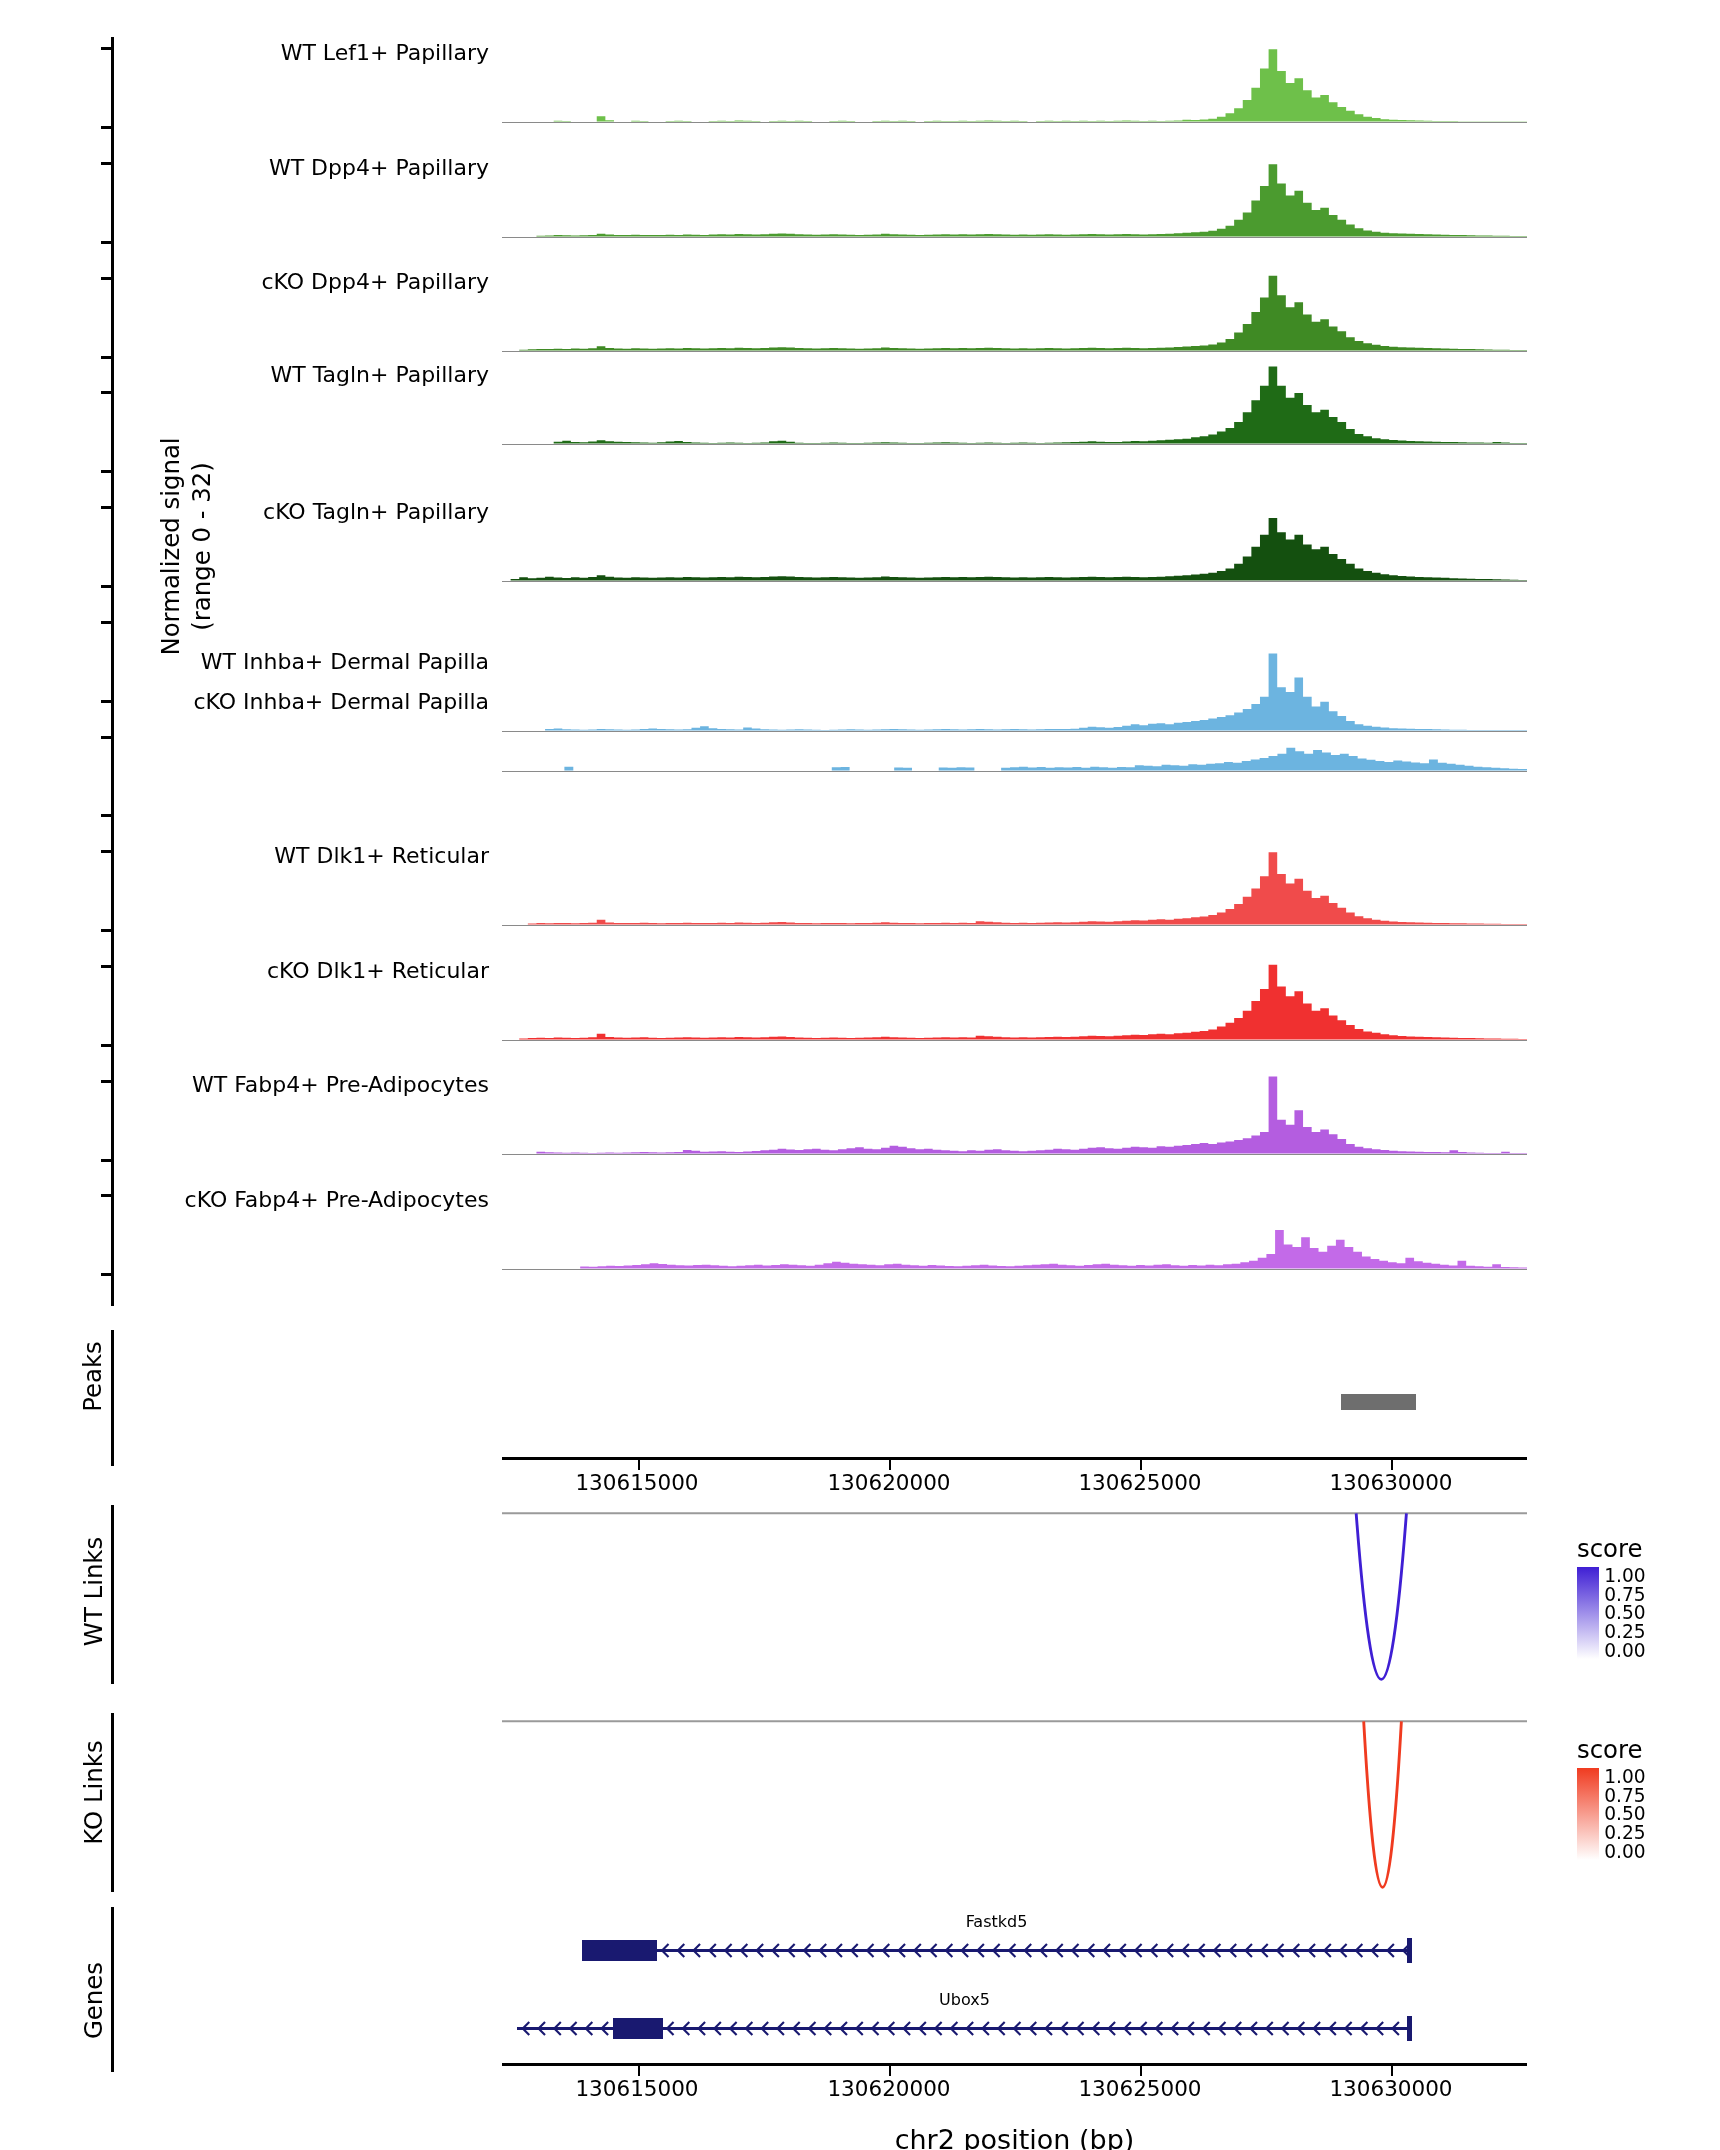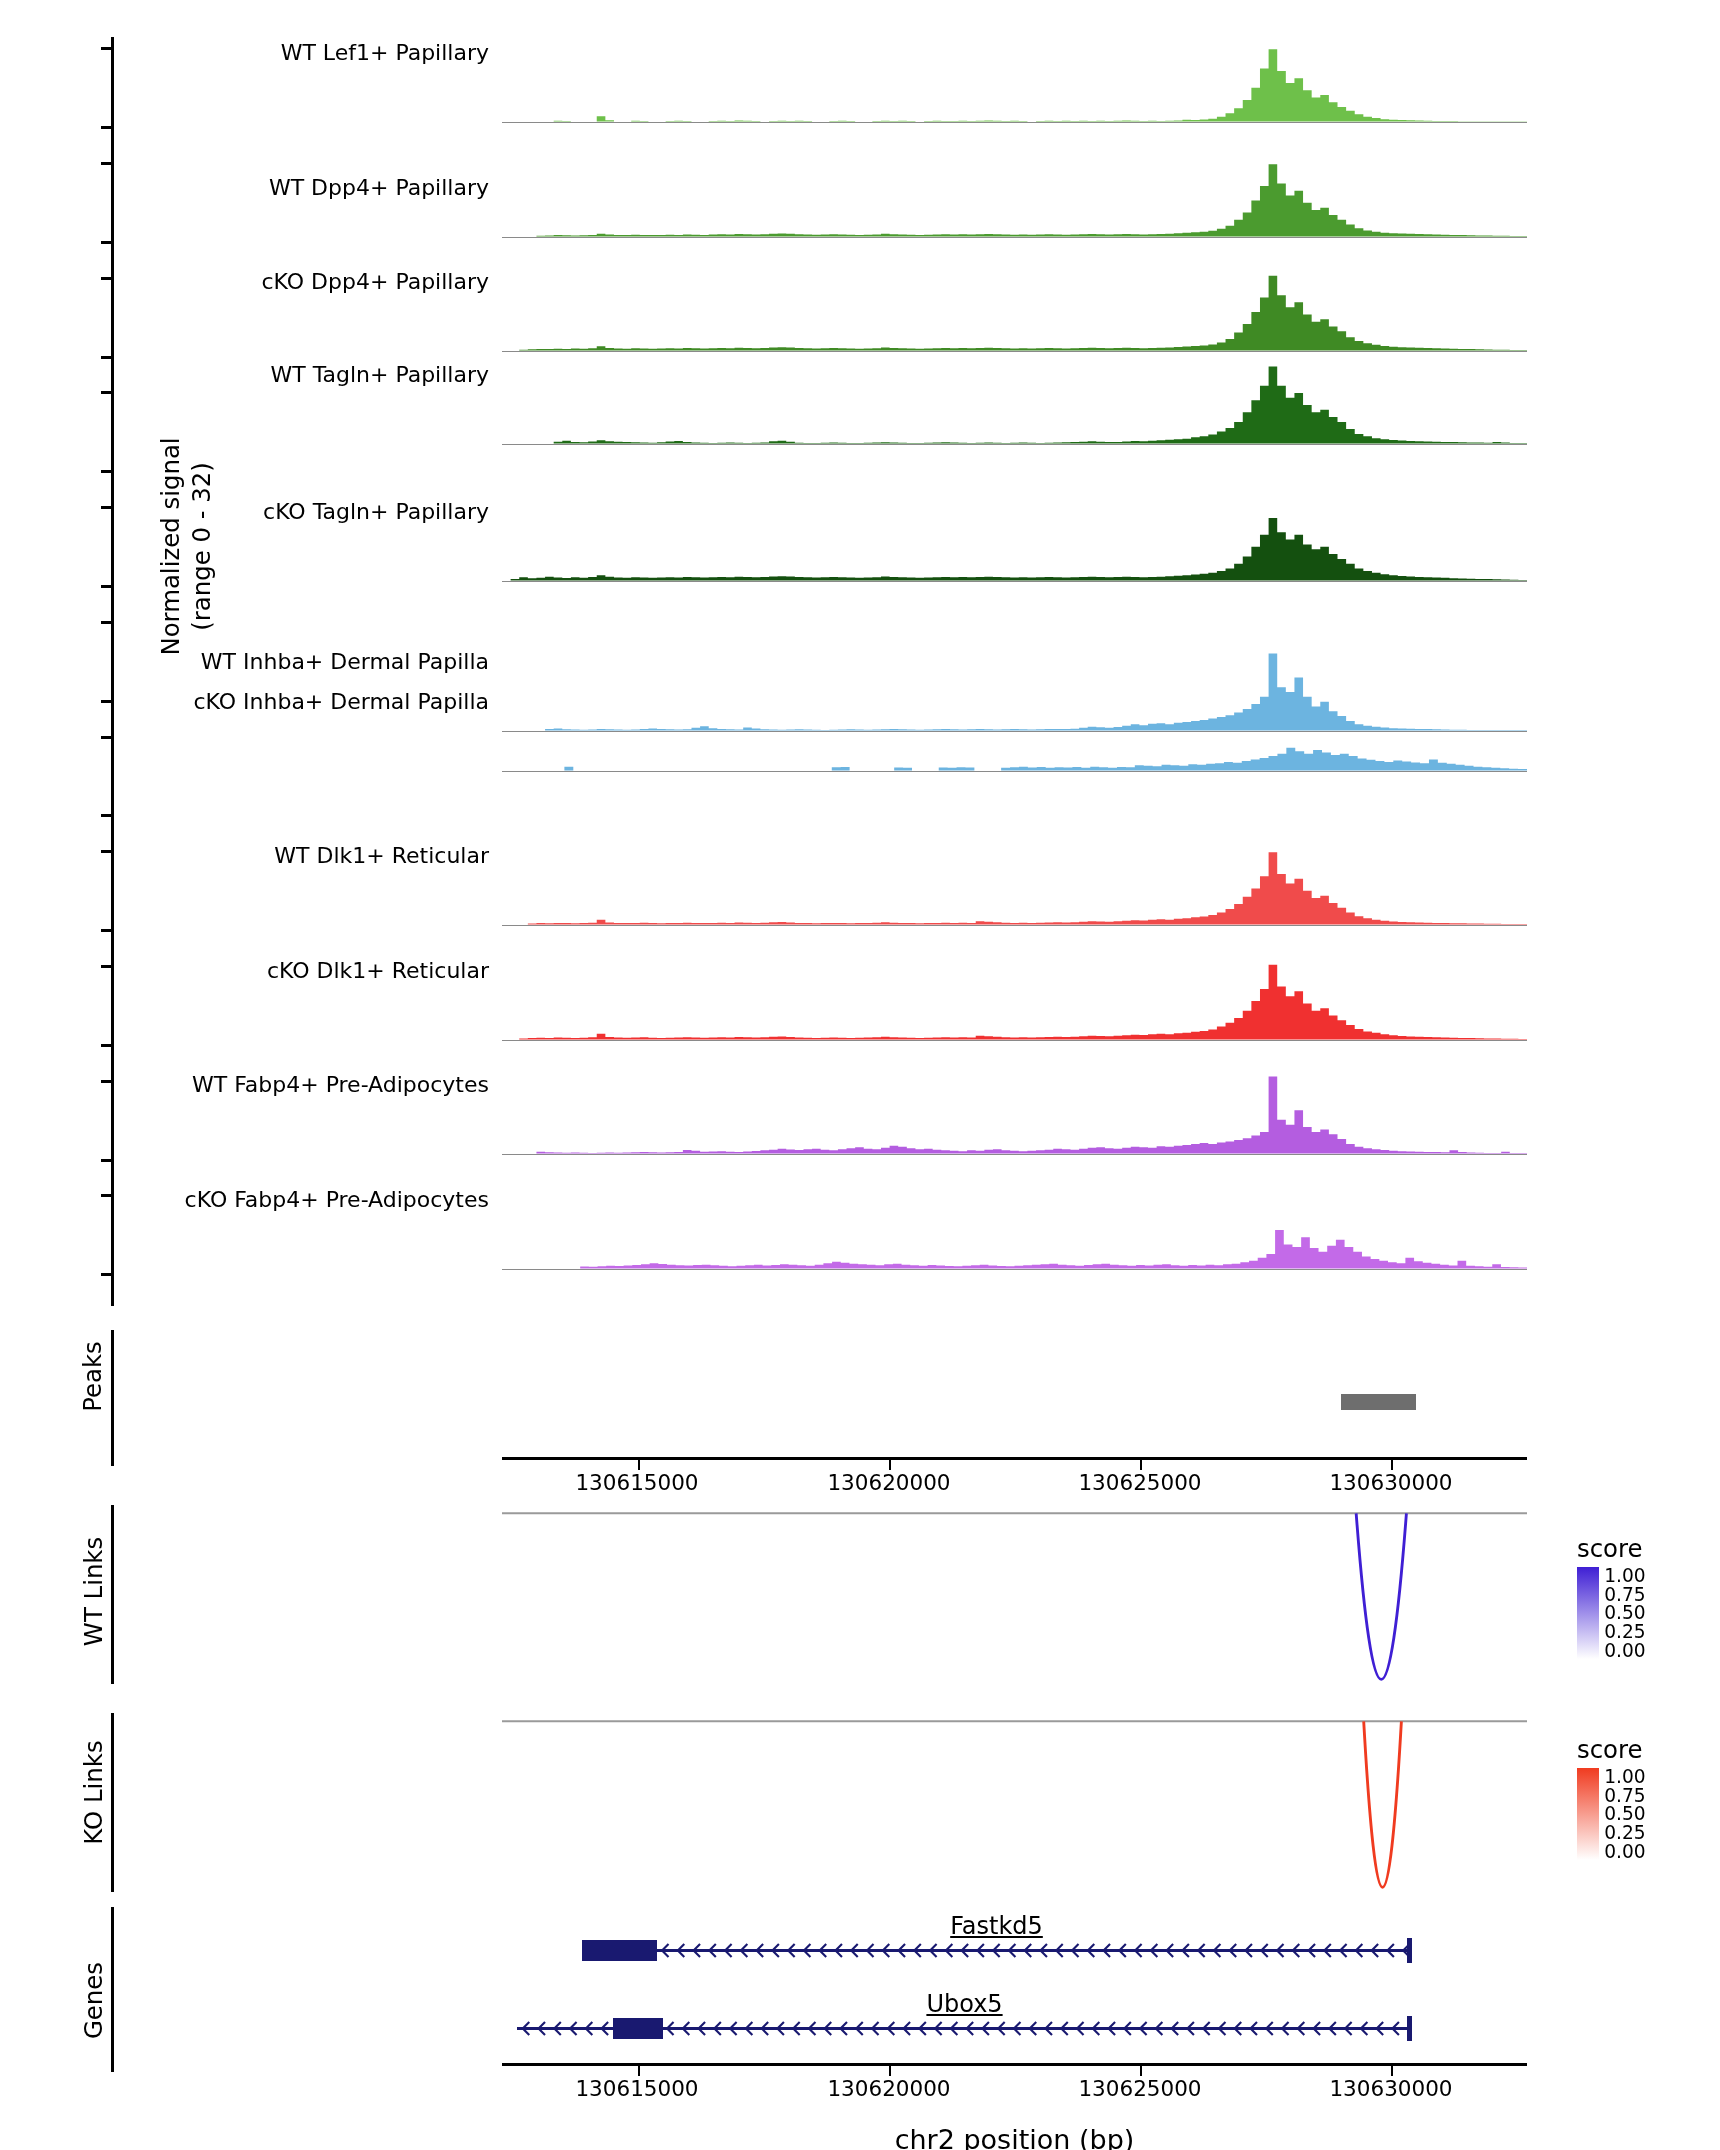--- a/index.html
+++ b/index.html
@@ -83,21 +83,21 @@
   .legend-title{font-size:24.4px;margin-bottom:4.3px;}
   .legend-body{display:flex;align-items:flex-start;}
   .legend-bar{width:21.5px;height:92px;border:0;}
   .legend-ticks{margin-left:5.7px;display:flex;flex-direction:column;justify-content:space-between;height:92px;}
   .legend-ticks span{font-size:18.6px;line-height:1;}
 
   
   .gene-row{position:absolute;left:502px;width:1025px;}
   .gene-line{position:absolute;height:2.9px;background:#191970;top:13px;}
   .gene-exon{position:absolute;height:21.5px;background:#191970;top:3.6px;}
-  .gene-label{position:absolute;font-size:24px;color:#000;text-align:center;width:215px;top:-24.4px;text-decoration:underline;}
+  .gene-label{position:absolute;font-size:16px;color:#000;text-align:center;width:215px;top:-24.4px;}
   .gene-tip{position:absolute;width:5px;height:24.4px;background:#191970;top:2.2px;}
   .arrows{position:absolute;top:0;height:29px;left:0;width:100%;}
 </style>
 </head>
 <body>
 
 <div class="root">
 
   <div id="ylabel">Normalized signal
 (range 0 - 32)</div>
@@ -111,21 +111,21 @@
 
   <div id="tracks">
       <div class="track" style="top: 43px; height: 80px;">
         <div class="track-name" style="top: -2.9px;">WT Lef1+ Papillary</div>
         <svg width="1025" height="80" viewBox="0 0 1430 112" preserveAspectRatio="none" style="position: absolute; left: 0px; top: 0px;">
           <path d="M72.10,110 L72.10,108.99 L84.12,108.99 L84.12,110 Z M84.12,110 L84.12,109.33 L96.13,109.33 L96.13,110 Z M132.18,110 L132.18,102.58 L144.20,102.58 L144.20,110 Z M144.20,110 L144.20,108.31 L156.22,108.31 L156.22,110 Z M180.25,110 L180.25,108.99 L192.27,108.99 L192.27,110 Z M192.27,110 L192.27,109.33 L204.29,109.33 L204.29,110 Z M228.32,110 L228.32,109.33 L240.34,109.33 L240.34,110 Z M240.34,110 L240.34,108.99 L252.35,108.99 L252.35,110 Z M252.35,110 L252.35,109.33 L264.37,109.33 L264.37,110 Z M288.40,110 L288.40,109.33 L300.42,109.33 L300.42,110 Z M300.42,110 L300.42,108.99 L312.44,108.99 L312.44,110 Z M312.44,110 L312.44,109.33 L324.45,109.33 L324.45,110 Z M324.45,110 L324.45,108.65 L336.47,108.65 L336.47,110 Z M336.47,110 L336.47,108.99 L348.49,108.99 L348.49,110 Z M348.49,110 L348.49,109.33 L360.50,109.33 L360.50,110 Z M372.52,110 L372.52,109.33 L384.54,109.33 L384.54,110 Z M384.54,110 L384.54,108.99 L396.55,108.99 L396.55,110 Z M396.55,110 L396.55,109.33 L408.57,109.33 L408.57,110 Z M408.57,110 L408.57,108.99 L420.59,108.99 L420.59,110 Z M420.59,110 L420.59,109.33 L432.61,109.33 L432.61,110 Z M456.64,110 L456.64,109.33 L468.66,109.33 L468.66,110 Z M468.66,110 L468.66,108.99 L480.67,108.99 L480.67,110 Z M480.67,110 L480.67,109.33 L492.69,109.33 L492.69,110 Z M516.72,110 L516.72,109.33 L528.74,109.33 L528.74,110 Z M528.74,110 L528.74,108.99 L540.76,108.99 L540.76,110 Z M540.76,110 L540.76,109.33 L552.77,109.33 L552.77,110 Z M552.77,110 L552.77,108.99 L564.79,108.99 L564.79,110 Z M564.79,110 L564.79,109.33 L576.81,109.33 L576.81,110 Z M588.82,110 L588.82,109.33 L600.84,109.33 L600.84,110 Z M600.84,110 L600.84,108.99 L612.86,108.99 L612.86,110 Z M612.86,110 L612.86,109.33 L624.87,109.33 L624.87,110 Z M624.87,110 L624.87,109.33 L636.89,109.33 L636.89,110 Z M636.89,110 L636.89,108.99 L648.91,108.99 L648.91,110 Z M648.91,110 L648.91,109.33 L660.92,109.33 L660.92,110 Z M660.92,110 L660.92,108.99 L672.94,108.99 L672.94,110 Z M672.94,110 L672.94,108.65 L684.96,108.65 L684.96,110 Z M684.96,110 L684.96,108.99 L696.97,108.99 L696.97,110 Z M696.97,110 L696.97,109.33 L708.99,109.33 L708.99,110 Z M708.99,110 L708.99,108.99 L721.01,108.99 L721.01,110 Z M721.01,110 L721.01,109.33 L733.03,109.33 L733.03,110 Z M745.04,110 L745.04,109.33 L757.06,109.33 L757.06,110 Z M757.06,110 L757.06,108.99 L769.08,108.99 L769.08,110 Z M769.08,110 L769.08,109.33 L781.09,109.33 L781.09,110 Z M781.09,110 L781.09,108.99 L793.11,108.99 L793.11,110 Z M793.11,110 L793.11,109.33 L805.13,109.33 L805.13,110 Z M805.13,110 L805.13,108.99 L817.14,108.99 L817.14,110 Z M817.14,110 L817.14,109.33 L829.16,109.33 L829.16,110 Z M829.16,110 L829.16,108.99 L841.18,108.99 L841.18,110 Z M841.18,110 L841.18,109.33 L853.19,109.33 L853.19,110 Z M853.19,110 L853.19,108.99 L865.21,108.99 L865.21,110 Z M865.21,110 L865.21,108.65 L877.23,108.65 L877.23,110 Z M877.23,110 L877.23,108.99 L889.24,108.99 L889.24,110 Z M889.24,110 L889.24,109.33 L901.26,109.33 L901.26,110 Z M901.26,110 L901.26,108.99 L913.28,108.99 L913.28,110 Z M913.28,110 L913.28,109.33 L925.29,109.33 L925.29,110 Z M925.29,110 L925.29,108.99 L937.31,108.99 L937.31,110 Z M937.31,110 L937.31,108.65 L949.33,108.65 L949.33,110 Z M949.33,110 L949.33,107.30 L961.34,107.30 L961.34,110 Z M961.34,110 L961.34,107.97 L973.36,107.97 L973.36,110 Z M973.36,110 L973.36,106.96 L985.38,106.96 L985.38,110 Z M985.38,110 L985.38,105.95 L997.39,105.95 L997.39,110 Z M997.39,110 L997.39,103.25 L1009.41,103.25 L1009.41,110 Z M1009.41,110 L1009.41,98.19 L1021.43,98.19 L1021.43,110 Z M1021.43,110 L1021.43,91.44 L1033.45,91.44 L1033.45,110 Z M1033.45,110 L1033.45,79.63 L1045.46,79.63 L1045.46,110 Z M1045.46,110 L1045.46,62.75 L1057.48,62.75 L1057.48,110 Z M1057.48,110 L1057.48,35.75 L1069.50,35.75 L1069.50,110 Z M1069.50,110 L1069.50,8.75 L1081.51,8.75 L1081.51,110 Z M1081.51,110 L1081.51,39.13 L1093.53,39.13 L1093.53,110 Z M1093.53,110 L1093.53,56.00 L1105.55,56.00 L1105.55,110 Z M1105.55,110 L1105.55,49.25 L1117.56,49.25 L1117.56,110 Z M1117.56,110 L1117.56,66.13 L1129.58,66.13 L1129.58,110 Z M1129.58,110 L1129.58,76.25 L1141.60,76.25 L1141.60,110 Z M1141.60,110 L1141.60,72.88 L1153.61,72.88 L1153.61,110 Z M1153.61,110 L1153.61,83.00 L1165.63,83.00 L1165.63,110 Z M1165.63,110 L1165.63,89.75 L1177.65,89.75 L1177.65,110 Z M1177.65,110 L1177.65,94.81 L1189.66,94.81 L1189.66,110 Z M1189.66,110 L1189.66,99.88 L1201.68,99.88 L1201.68,110 Z M1201.68,110 L1201.68,103.25 L1213.70,103.25 L1213.70,110 Z M1213.70,110 L1213.70,104.94 L1225.71,104.94 L1225.71,110 Z M1225.71,110 L1225.71,106.63 L1237.73,106.63 L1237.73,110 Z M1237.73,110 L1237.73,107.30 L1249.75,107.30 L1249.75,110 Z M1249.75,110 L1249.75,107.97 L1261.76,107.97 L1261.76,110 Z M1261.76,110 L1261.76,108.31 L1273.78,108.31 L1273.78,110 Z M1273.78,110 L1273.78,108.65 L1285.80,108.65 L1285.80,110 Z M1285.80,110 L1285.80,108.99 L1297.82,108.99 L1297.82,110 Z M1297.82,110 L1297.82,109.33 L1309.83,109.33 L1309.83,110 Z M1309.83,110 L1309.83,109.33 L1321.85,109.33 L1321.85,110 Z M1321.85,110 L1321.85,109.33 L1333.87,109.33 L1333.87,110 Z M1333.87,110 L1333.87,109.66 L1345.88,109.66 L1345.88,110 Z M1345.88,110 L1345.88,109.66 L1357.90,109.66 L1357.90,110 Z M1357.90,110 L1357.90,109.66 L1369.92,109.66 L1369.92,110 Z M1369.92,110 L1369.92,109.66 L1381.93,109.66 L1381.93,110 Z M1381.93,110 L1381.93,109.66 L1393.95,109.66 L1393.95,110 Z M1393.95,110 L1393.95,109.66 L1405.97,109.66 L1405.97,110 Z M1405.97,110 L1405.97,109.66 L1417.98,109.66 L1417.98,110 Z M1417.98,110 L1417.98,109.66 L1430.00,109.66 L1430.00,110 Z " fill="#6ec04a"></path>
         </svg>
         <div class="baseline"></div>
       </div>
       <div class="track" style="top: 158px; height: 80px;">
-        <div class="track-name" style="top: -2.9px; margin-top: 20px;">WT Dpp4+ Papillary</div>
+        <div class="track-name" style="top: -2.9px;">WT Dpp4+ Papillary</div>
         <svg width="1025" height="80" viewBox="0 0 1430 112" preserveAspectRatio="none" style="position: absolute; left: 0px; top: 0px;">
           <path d="M48.07,110 L48.07,108.99 L60.08,108.99 L60.08,110 Z M60.08,110 L60.08,108.65 L72.10,108.65 L72.10,110 Z M72.10,110 L72.10,107.97 L84.12,107.97 L84.12,110 Z M84.12,110 L84.12,108.31 L96.13,108.31 L96.13,110 Z M96.13,110 L96.13,108.65 L108.15,108.65 L108.15,110 Z M108.15,110 L108.15,108.31 L120.17,108.31 L120.17,110 Z M120.17,110 L120.17,107.97 L132.18,107.97 L132.18,110 Z M132.18,110 L132.18,105.95 L144.20,105.95 L144.20,110 Z M144.20,110 L144.20,106.96 L156.22,106.96 L156.22,110 Z M156.22,110 L156.22,107.64 L168.24,107.64 L168.24,110 Z M168.24,110 L168.24,107.97 L180.25,107.97 L180.25,110 Z M180.25,110 L180.25,107.30 L192.27,107.30 L192.27,110 Z M192.27,110 L192.27,107.64 L204.29,107.64 L204.29,110 Z M204.29,110 L204.29,107.97 L216.30,107.97 L216.30,110 Z M216.30,110 L216.30,107.64 L228.32,107.64 L228.32,110 Z M228.32,110 L228.32,107.30 L240.34,107.30 L240.34,110 Z M240.34,110 L240.34,107.64 L252.35,107.64 L252.35,110 Z M252.35,110 L252.35,106.96 L264.37,106.96 L264.37,110 Z M264.37,110 L264.37,107.30 L276.39,107.30 L276.39,110 Z M276.39,110 L276.39,107.64 L288.40,107.64 L288.40,110 Z M288.40,110 L288.40,106.96 L300.42,106.96 L300.42,110 Z M300.42,110 L300.42,106.63 L312.44,106.63 L312.44,110 Z M312.44,110 L312.44,106.96 L324.45,106.96 L324.45,110 Z M324.45,110 L324.45,106.29 L336.47,106.29 L336.47,110 Z M336.47,110 L336.47,106.63 L348.49,106.63 L348.49,110 Z M348.49,110 L348.49,106.96 L360.50,106.96 L360.50,110 Z M360.50,110 L360.50,106.63 L372.52,106.63 L372.52,110 Z M372.52,110 L372.52,105.95 L384.54,105.95 L384.54,110 Z M384.54,110 L384.54,105.61 L396.55,105.61 L396.55,110 Z M396.55,110 L396.55,105.95 L408.57,105.95 L408.57,110 Z M408.57,110 L408.57,106.63 L420.59,106.63 L420.59,110 Z M420.59,110 L420.59,106.96 L432.61,106.96 L432.61,110 Z M432.61,110 L432.61,107.30 L444.62,107.30 L444.62,110 Z M444.62,110 L444.62,106.96 L456.64,106.96 L456.64,110 Z M456.64,110 L456.64,106.63 L468.66,106.63 L468.66,110 Z M468.66,110 L468.66,106.96 L480.67,106.96 L480.67,110 Z M480.67,110 L480.67,107.30 L492.69,107.30 L492.69,110 Z M492.69,110 L492.69,107.64 L504.71,107.64 L504.71,110 Z M504.71,110 L504.71,107.30 L516.72,107.30 L516.72,110 Z M516.72,110 L516.72,106.96 L528.74,106.96 L528.74,110 Z M528.74,110 L528.74,105.95 L540.76,105.95 L540.76,110 Z M540.76,110 L540.76,106.63 L552.77,106.63 L552.77,110 Z M552.77,110 L552.77,106.96 L564.79,106.96 L564.79,110 Z M564.79,110 L564.79,107.30 L576.81,107.30 L576.81,110 Z M576.81,110 L576.81,107.64 L588.82,107.64 L588.82,110 Z M588.82,110 L588.82,107.30 L600.84,107.30 L600.84,110 Z M600.84,110 L600.84,106.96 L612.86,106.96 L612.86,110 Z M612.86,110 L612.86,106.63 L624.87,106.63 L624.87,110 Z M624.87,110 L624.87,106.96 L636.89,106.96 L636.89,110 Z M636.89,110 L636.89,106.63 L648.91,106.63 L648.91,110 Z M648.91,110 L648.91,106.96 L660.92,106.96 L660.92,110 Z M660.92,110 L660.92,106.63 L672.94,106.63 L672.94,110 Z M672.94,110 L672.94,106.29 L684.96,106.29 L684.96,110 Z M684.96,110 L684.96,106.63 L696.97,106.63 L696.97,110 Z M696.97,110 L696.97,106.96 L708.99,106.96 L708.99,110 Z M708.99,110 L708.99,107.30 L721.01,107.30 L721.01,110 Z M721.01,110 L721.01,106.96 L733.03,106.96 L733.03,110 Z M733.03,110 L733.03,107.30 L745.04,107.30 L745.04,110 Z M745.04,110 L745.04,106.96 L757.06,106.96 L757.06,110 Z M757.06,110 L757.06,106.63 L769.08,106.63 L769.08,110 Z M769.08,110 L769.08,106.96 L781.09,106.96 L781.09,110 Z M781.09,110 L781.09,107.30 L793.11,107.30 L793.11,110 Z M793.11,110 L793.11,106.96 L805.13,106.96 L805.13,110 Z M805.13,110 L805.13,106.63 L817.14,106.63 L817.14,110 Z M817.14,110 L817.14,106.29 L829.16,106.29 L829.16,110 Z M829.16,110 L829.16,106.63 L841.18,106.63 L841.18,110 Z M841.18,110 L841.18,106.96 L853.19,106.96 L853.19,110 Z M853.19,110 L853.19,106.63 L865.21,106.63 L865.21,110 Z M865.21,110 L865.21,106.29 L877.23,106.29 L877.23,110 Z M877.23,110 L877.23,106.63 L889.24,106.63 L889.24,110 Z M889.24,110 L889.24,106.96 L901.26,106.96 L901.26,110 Z M901.26,110 L901.26,106.63 L913.28,106.63 L913.28,110 Z M913.28,110 L913.28,106.29 L925.29,106.29 L925.29,110 Z M925.29,110 L925.29,105.95 L937.31,105.95 L937.31,110 Z M937.31,110 L937.31,105.28 L949.33,105.28 L949.33,110 Z M949.33,110 L949.33,104.60 L961.34,104.60 L961.34,110 Z M961.34,110 L961.34,103.92 L973.36,103.92 L973.36,110 Z M973.36,110 L973.36,103.25 L985.38,103.25 L985.38,110 Z M985.38,110 L985.38,101.90 L997.39,101.90 L997.39,110 Z M997.39,110 L997.39,99.20 L1009.41,99.20 L1009.41,110 Z M1009.41,110 L1009.41,94.81 L1021.43,94.81 L1021.43,110 Z M1021.43,110 L1021.43,86.38 L1033.45,86.38 L1033.45,110 Z M1033.45,110 L1033.45,76.25 L1045.46,76.25 L1045.46,110 Z M1045.46,110 L1045.46,59.38 L1057.48,59.38 L1057.48,110 Z M1057.48,110 L1057.48,39.13 L1069.50,39.13 L1069.50,110 Z M1069.50,110 L1069.50,8.75 L1081.51,8.75 L1081.51,110 Z M1081.51,110 L1081.51,35.75 L1093.53,35.75 L1093.53,110 Z M1093.53,110 L1093.53,52.63 L1105.55,52.63 L1105.55,110 Z M1105.55,110 L1105.55,45.88 L1117.56,45.88 L1117.56,110 Z M1117.56,110 L1117.56,62.75 L1129.58,62.75 L1129.58,110 Z M1129.58,110 L1129.58,72.88 L1141.60,72.88 L1141.60,110 Z M1141.60,110 L1141.60,69.50 L1153.61,69.50 L1153.61,110 Z M1153.61,110 L1153.61,79.63 L1165.63,79.63 L1165.63,110 Z M1165.63,110 L1165.63,86.38 L1177.65,86.38 L1177.65,110 Z M1177.65,110 L1177.65,93.13 L1189.66,93.13 L1189.66,110 Z M1189.66,110 L1189.66,98.19 L1201.68,98.19 L1201.68,110 Z M1201.68,110 L1201.68,101.56 L1213.70,101.56 L1213.70,110 Z M1213.70,110 L1213.70,103.25 L1225.71,103.25 L1225.71,110 Z M1225.71,110 L1225.71,104.60 L1237.73,104.60 L1237.73,110 Z M1237.73,110 L1237.73,105.28 L1249.75,105.28 L1249.75,110 Z M1249.75,110 L1249.75,105.61 L1261.76,105.61 L1261.76,110 Z M1261.76,110 L1261.76,105.95 L1273.78,105.95 L1273.78,110 Z M1273.78,110 L1273.78,106.29 L1285.80,106.29 L1285.80,110 Z M1285.80,110 L1285.80,106.63 L1297.82,106.63 L1297.82,110 Z M1297.82,110 L1297.82,106.96 L1309.83,106.96 L1309.83,110 Z M1309.83,110 L1309.83,107.30 L1321.85,107.30 L1321.85,110 Z M1321.85,110 L1321.85,107.64 L1333.87,107.64 L1333.87,110 Z M1333.87,110 L1333.87,107.97 L1345.88,107.97 L1345.88,110 Z M1345.88,110 L1345.88,108.31 L1357.90,108.31 L1357.90,110 Z M1357.90,110 L1357.90,108.65 L1369.92,108.65 L1369.92,110 Z M1369.92,110 L1369.92,108.65 L1381.93,108.65 L1381.93,110 Z M1381.93,110 L1381.93,108.99 L1393.95,108.99 L1393.95,110 Z M1393.95,110 L1393.95,108.99 L1405.97,108.99 L1405.97,110 Z M1405.97,110 L1405.97,109.33 L1417.98,109.33 L1417.98,110 Z M1417.98,110 L1417.98,109.33 L1430.00,109.33 L1430.00,110 Z " fill="#4b9b2f"></path>
         </svg>
         <div class="baseline"></div>
       </div>
       <div class="track" style="top: 272px; height: 80px;">
         <div class="track-name" style="top: -2.9px;">cKO Dpp4+ Papillary</div>
         <svg width="1025" height="80" viewBox="0 0 1430 112" preserveAspectRatio="none" style="position: absolute; left: 0px; top: 0px;">
           <path d="M24.03,110 L24.03,108.99 L36.05,108.99 L36.05,110 Z M36.05,110 L36.05,108.31 L48.07,108.31 L48.07,110 Z M48.07,110 L48.07,107.64 L60.08,107.64 L60.08,110 Z M60.08,110 L60.08,107.97 L72.10,107.97 L72.10,110 Z M72.10,110 L72.10,107.30 L84.12,107.30 L84.12,110 Z M84.12,110 L84.12,107.64 L96.13,107.64 L96.13,110 Z M96.13,110 L96.13,106.96 L108.15,106.96 L108.15,110 Z M108.15,110 L108.15,107.30 L120.17,107.30 L120.17,110 Z M120.17,110 L120.17,106.63 L132.18,106.63 L132.18,110 Z M132.18,110 L132.18,103.92 L144.20,103.92 L144.20,110 Z M144.20,110 L144.20,106.29 L156.22,106.29 L156.22,110 Z M156.22,110 L156.22,106.96 L168.24,106.96 L168.24,110 Z M168.24,110 L168.24,107.30 L180.25,107.30 L180.25,110 Z M180.25,110 L180.25,106.63 L192.27,106.63 L192.27,110 Z M192.27,110 L192.27,106.96 L204.29,106.96 L204.29,110 Z M204.29,110 L204.29,107.30 L216.30,107.30 L216.30,110 Z M216.30,110 L216.30,106.96 L228.32,106.96 L228.32,110 Z M228.32,110 L228.32,106.63 L240.34,106.63 L240.34,110 Z M240.34,110 L240.34,106.96 L252.35,106.96 L252.35,110 Z M252.35,110 L252.35,106.29 L264.37,106.29 L264.37,110 Z M264.37,110 L264.37,106.63 L276.39,106.63 L276.39,110 Z M276.39,110 L276.39,106.96 L288.40,106.96 L288.40,110 Z M288.40,110 L288.40,106.63 L300.42,106.63 L300.42,110 Z M300.42,110 L300.42,106.29 L312.44,106.29 L312.44,110 Z M312.44,110 L312.44,106.63 L324.45,106.63 L324.45,110 Z M324.45,110 L324.45,105.95 L336.47,105.95 L336.47,110 Z M336.47,110 L336.47,106.29 L348.49,106.29 L348.49,110 Z M348.49,110 L348.49,106.63 L360.50,106.63 L360.50,110 Z M360.50,110 L360.50,106.29 L372.52,106.29 L372.52,110 Z M372.52,110 L372.52,105.61 L384.54,105.61 L384.54,110 Z M384.54,110 L384.54,105.28 L396.55,105.28 L396.55,110 Z M396.55,110 L396.55,105.61 L408.57,105.61 L408.57,110 Z M408.57,110 L408.57,106.29 L420.59,106.29 L420.59,110 Z M420.59,110 L420.59,106.63 L432.61,106.63 L432.61,110 Z M432.61,110 L432.61,106.96 L444.62,106.96 L444.62,110 Z M444.62,110 L444.62,106.63 L456.64,106.63 L456.64,110 Z M456.64,110 L456.64,106.29 L468.66,106.29 L468.66,110 Z M468.66,110 L468.66,106.63 L480.67,106.63 L480.67,110 Z M480.67,110 L480.67,106.96 L492.69,106.96 L492.69,110 Z M492.69,110 L492.69,107.30 L504.71,107.30 L504.71,110 Z M504.71,110 L504.71,106.96 L516.72,106.96 L516.72,110 Z M516.72,110 L516.72,106.63 L528.74,106.63 L528.74,110 Z M528.74,110 L528.74,105.61 L540.76,105.61 L540.76,110 Z M540.76,110 L540.76,106.29 L552.77,106.29 L552.77,110 Z M552.77,110 L552.77,106.63 L564.79,106.63 L564.79,110 Z M564.79,110 L564.79,106.96 L576.81,106.96 L576.81,110 Z M576.81,110 L576.81,107.30 L588.82,107.30 L588.82,110 Z M588.82,110 L588.82,106.96 L600.84,106.96 L600.84,110 Z M600.84,110 L600.84,106.63 L612.86,106.63 L612.86,110 Z M612.86,110 L612.86,106.29 L624.87,106.29 L624.87,110 Z M624.87,110 L624.87,106.63 L636.89,106.63 L636.89,110 Z M636.89,110 L636.89,106.29 L648.91,106.29 L648.91,110 Z M648.91,110 L648.91,106.63 L660.92,106.63 L660.92,110 Z M660.92,110 L660.92,106.29 L672.94,106.29 L672.94,110 Z M672.94,110 L672.94,105.95 L684.96,105.95 L684.96,110 Z M684.96,110 L684.96,106.29 L696.97,106.29 L696.97,110 Z M696.97,110 L696.97,106.63 L708.99,106.63 L708.99,110 Z M708.99,110 L708.99,106.96 L721.01,106.96 L721.01,110 Z M721.01,110 L721.01,106.63 L733.03,106.63 L733.03,110 Z M733.03,110 L733.03,106.96 L745.04,106.96 L745.04,110 Z M745.04,110 L745.04,106.63 L757.06,106.63 L757.06,110 Z M757.06,110 L757.06,106.29 L769.08,106.29 L769.08,110 Z M769.08,110 L769.08,106.63 L781.09,106.63 L781.09,110 Z M781.09,110 L781.09,106.96 L793.11,106.96 L793.11,110 Z M793.11,110 L793.11,106.63 L805.13,106.63 L805.13,110 Z M805.13,110 L805.13,106.29 L817.14,106.29 L817.14,110 Z M817.14,110 L817.14,105.95 L829.16,105.95 L829.16,110 Z M829.16,110 L829.16,106.29 L841.18,106.29 L841.18,110 Z M841.18,110 L841.18,106.63 L853.19,106.63 L853.19,110 Z M853.19,110 L853.19,106.29 L865.21,106.29 L865.21,110 Z M865.21,110 L865.21,105.95 L877.23,105.95 L877.23,110 Z M877.23,110 L877.23,106.29 L889.24,106.29 L889.24,110 Z M889.24,110 L889.24,106.63 L901.26,106.63 L901.26,110 Z M901.26,110 L901.26,106.29 L913.28,106.29 L913.28,110 Z M913.28,110 L913.28,105.95 L925.29,105.95 L925.29,110 Z M925.29,110 L925.29,105.61 L937.31,105.61 L937.31,110 Z M937.31,110 L937.31,104.94 L949.33,104.94 L949.33,110 Z M949.33,110 L949.33,104.26 L961.34,104.26 L961.34,110 Z M961.34,110 L961.34,103.59 L973.36,103.59 L973.36,110 Z M973.36,110 L973.36,102.91 L985.38,102.91 L985.38,110 Z M985.38,110 L985.38,101.56 L997.39,101.56 L997.39,110 Z M997.39,110 L997.39,98.53 L1009.41,98.53 L1009.41,110 Z M1009.41,110 L1009.41,93.80 L1021.43,93.80 L1021.43,110 Z M1021.43,110 L1021.43,84.69 L1033.45,84.69 L1033.45,110 Z M1033.45,110 L1033.45,72.88 L1045.46,72.88 L1045.46,110 Z M1045.46,110 L1045.46,56.00 L1057.48,56.00 L1057.48,110 Z M1057.48,110 L1057.48,35.75 L1069.50,35.75 L1069.50,110 Z M1069.50,110 L1069.50,5.38 L1081.51,5.38 L1081.51,110 Z M1081.51,110 L1081.51,32.38 L1093.53,32.38 L1093.53,110 Z M1093.53,110 L1093.53,49.25 L1105.55,49.25 L1105.55,110 Z M1105.55,110 L1105.55,42.50 L1117.56,42.50 L1117.56,110 Z M1117.56,110 L1117.56,59.38 L1129.58,59.38 L1129.58,110 Z M1129.58,110 L1129.58,69.50 L1141.60,69.50 L1141.60,110 Z M1141.60,110 L1141.60,66.13 L1153.61,66.13 L1153.61,110 Z M1153.61,110 L1153.61,76.25 L1165.63,76.25 L1165.63,110 Z M1165.63,110 L1165.63,83.00 L1177.65,83.00 L1177.65,110 Z M1177.65,110 L1177.65,91.44 L1189.66,91.44 L1189.66,110 Z M1189.66,110 L1189.66,96.50 L1201.68,96.50 L1201.68,110 Z M1201.68,110 L1201.68,99.88 L1213.70,99.88 L1213.70,110 Z M1213.70,110 L1213.70,101.90 L1225.71,101.90 L1225.71,110 Z M1225.71,110 L1225.71,103.59 L1237.73,103.59 L1237.73,110 Z M1237.73,110 L1237.73,104.60 L1249.75,104.60 L1249.75,110 Z M1249.75,110 L1249.75,105.28 L1261.76,105.28 L1261.76,110 Z M1261.76,110 L1261.76,105.61 L1273.78,105.61 L1273.78,110 Z M1273.78,110 L1273.78,105.95 L1285.80,105.95 L1285.80,110 Z M1285.80,110 L1285.80,106.29 L1297.82,106.29 L1297.82,110 Z M1297.82,110 L1297.82,106.63 L1309.83,106.63 L1309.83,110 Z M1309.83,110 L1309.83,106.96 L1321.85,106.96 L1321.85,110 Z M1321.85,110 L1321.85,107.30 L1333.87,107.30 L1333.87,110 Z M1333.87,110 L1333.87,107.64 L1345.88,107.64 L1345.88,110 Z M1345.88,110 L1345.88,107.97 L1357.90,107.97 L1357.90,110 Z M1357.90,110 L1357.90,108.31 L1369.92,108.31 L1369.92,110 Z M1369.92,110 L1369.92,108.65 L1381.93,108.65 L1381.93,110 Z M1381.93,110 L1381.93,108.99 L1393.95,108.99 L1393.95,110 Z M1393.95,110 L1393.95,108.99 L1405.97,108.99 L1405.97,110 Z M1405.97,110 L1405.97,109.33 L1417.98,109.33 L1417.98,110 Z M1417.98,110 L1417.98,109.33 L1430.00,109.33 L1430.00,110 Z " fill="#3f8a24"></path>
         </svg>

